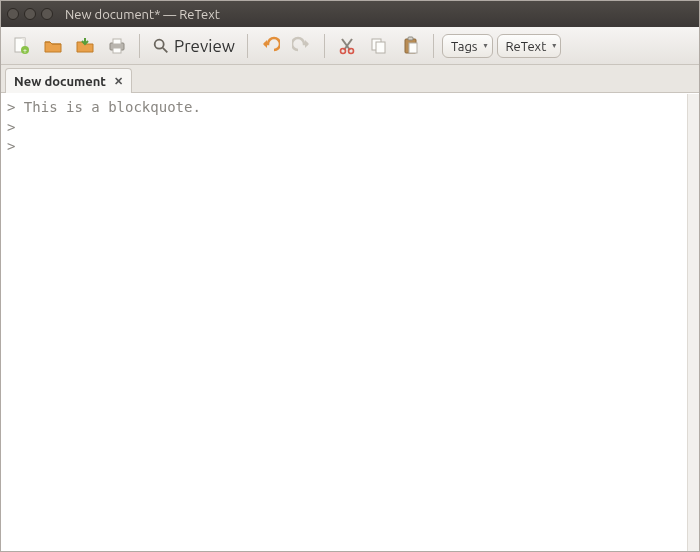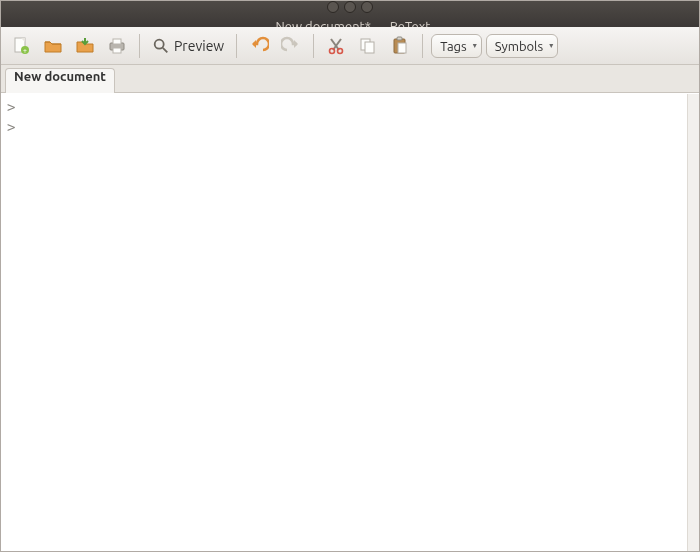--- a/index.html
+++ b/index.html
@@ -18,21 +18,20 @@
     border: 1px solid #b0aaa4;
     background: #f2f1f0;
   }
   .titlebar {
     height: 26px;
     background: linear-gradient(to bottom, #4e4a46, #3c3836);
     display: flex;
     align-items: center;
     padding: 0 6px;
     gap: 6px;
-    flex-direction: column;
   }
   .win-controls { display: flex; gap: 5px; }
   .win-btn {
     width: 12px; height: 12px; border-radius: 50%;
     background: #5a5550; border: 1px solid #2c2824;
   }
   .title {
     color: #d5cfc8;
     font-size: 13px;
     margin-left: 6px;
@@ -55,21 +54,21 @@
   .tb-sep {
     width: 1px; height: 24px;
     background: #c4bfb8;
     margin: 0 4px;
   }
   .tb-preview {
     display: flex; align-items: center; gap: 4px;
     height: 28px; padding: 0 4px;
     border-radius: 3px; cursor: pointer;
   }
-  .tb-label { color: #333; font-size: 14px; }
+  .tb-label { color: #333; font-size: 17px; }
   .tb-dropdown {
     height: 24px;
     border: 1px solid #bdb7af;
     border-radius: 6px;
     background: linear-gradient(to bottom,#fdfdfc,#ece9e4);
     display: flex; align-items: center;
     padding: 0 4px 0 8px;
     gap: 6px;
     font-size: 13px; color: #333;
     cursor: pointer;
@@ -90,21 +89,20 @@
     border-bottom: none;
     border-radius: 4px 4px 0 0;
     display: flex; align-items: center;
     padding: 0 8px;
     gap: 8px;
     font-size: 13px;
     color: #333;
     font-weight: 600;
     position: relative;
     bottom: -1px;
-    flex-direction: column;
   }
   .tab-close {
     font-size: 11px; color: #555;
     cursor: pointer;
   }
   .editor {
     flex: 1;
     background: #ffffff;
     overflow: auto;
     position: relative;
@@ -232,32 +230,32 @@
             <rect x="8" y="7" width="8" height="10" fill="#fdfdfb" stroke="#b4afa7"></rect>
           </svg>
       </span>
     </div>
     <div class="tb-sep"></div>
     <div class="tb-dropdown">
       <span>Tags</span>
       <span class="dd-arrow">▾</span>
     </div>
     <div class="tb-dropdown">
-      <span>Symbols</span>
+      <span>ReText</span>
       <span class="dd-arrow">▾</span>
     </div>
   </div>
 
   <div class="tabbar">
     <div class="tab">
       <span>New document</span>
       <span class="tab-close">
         <span>✕</span>
       </span>
     </div>
   </div>
 
   <div class="editor">
-    <div class="editor-content" id="editor-lines"><span class="line">&gt;</span><span class="line">&gt;</span></div>
+    <div class="editor-content" id="editor-lines"><span class="line">&gt; This is a blockquote.</span><span class="line">&gt;</span><span class="line">&gt;</span></div>
     <div class="scrollbar"></div>
   </div>
 
 </div>
 
 </body></html>

